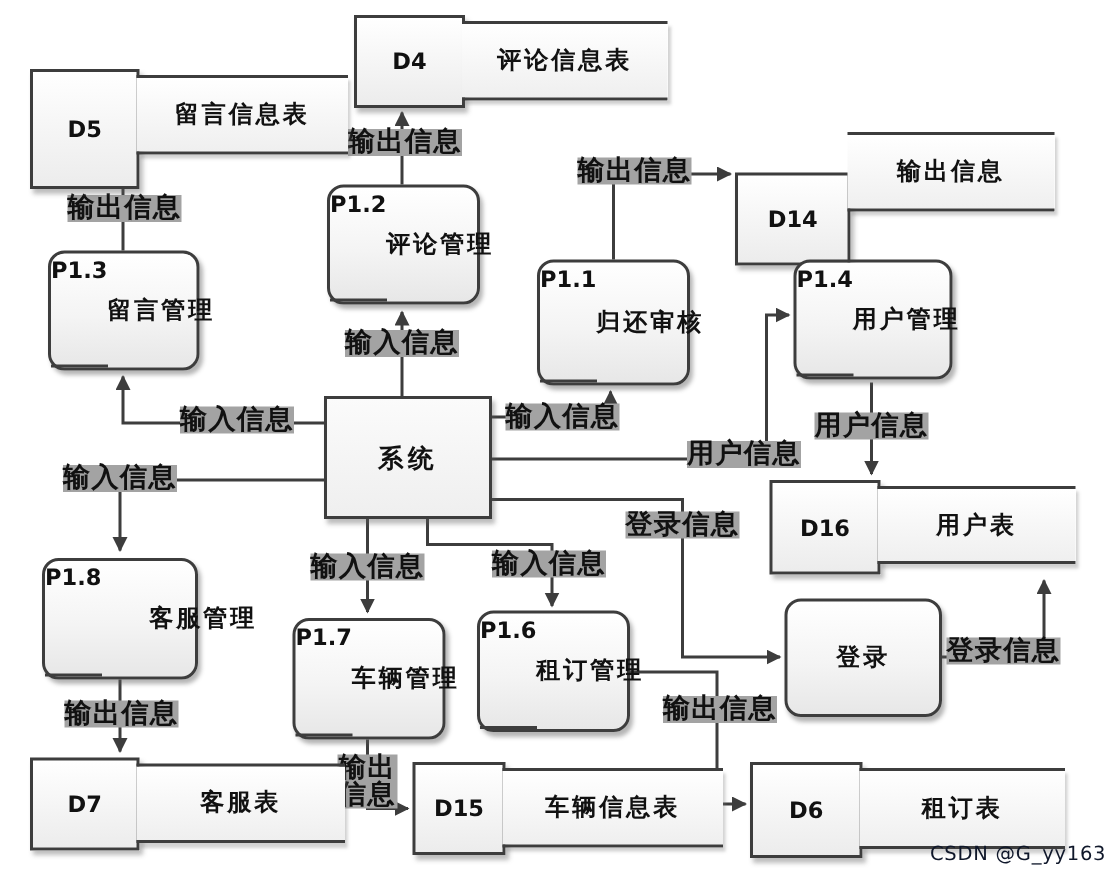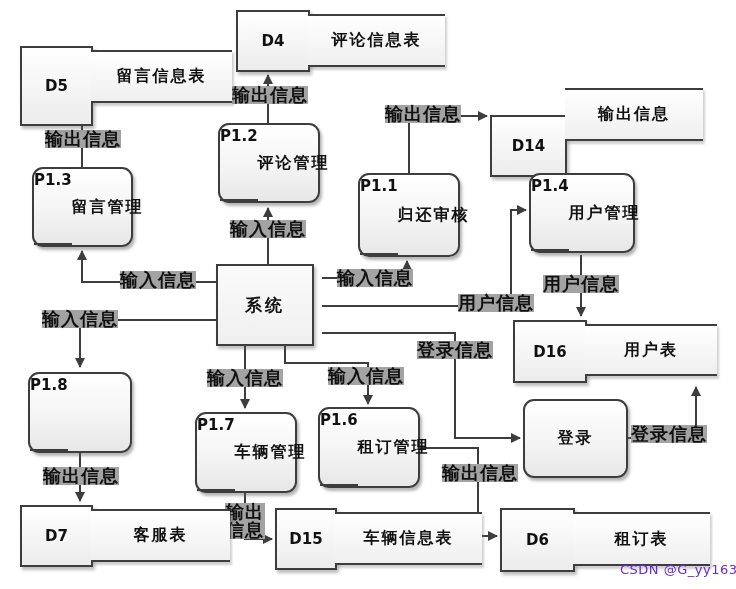--- a/index.html
+++ b/index.html
@@ -46,21 +46,21 @@
     display:flex;align-items:center;justify-content:center;
     font-weight:bold;font-size:17px;letter-spacing:3px;box-sizing:border-box;
   }
   
   .flow-label{
     position:absolute;font-weight:bold;font-size:18px;line-height:18px;
     background:#a3a3a3;white-space:nowrap;letter-spacing:1px;
   }
   .flow-label.wrap{white-space:normal;width:40px;text-align:center;}
   .watermark{
-    position:absolute;font-size:13px;color:#6d28d9;letter-spacing:0.5px;white-space:nowrap;
+    position:absolute;font-size:13px;color:#0f172a;letter-spacing:0.5px;white-space:nowrap;
   }
 </style>
 </head>
 <body>
 
 <div class="stage">
 
   <svg class="wires" width="736" height="589" viewBox="0 0 736 589">
     <defs>
       <marker id="arrow" markerUnits="userSpaceOnUse" markerWidth="11" markerHeight="11" refX="9" refY="5" orient="auto">
@@ -144,30 +144,31 @@
   <div class="proc" style="left:358px;top:173px;width:102px;height:84px;">
     <div class="proc-id">P1.1</div>
     <div class="proc-name">归还审核</div>
   </div>
   <div class="proc" style="left:529px;top:173px;width:106px;height:80px;">
     <div class="proc-id">P1.4</div>
     <div class="proc-name">用户管理</div>
   </div>
   <div class="proc" style="left:28px;top:372px;width:104px;height:81px;gap:32px;">
     <div class="proc-id">P1.8</div>
+    <div class="proc-name">客服管理</div>
   </div>
   <div class="proc" style="left:195px;top:412px;width:102px;height:81px;">
     <div class="proc-id">P1.7</div>
     <div class="proc-name">车辆管理</div>
   </div>
   <div class="proc" style="left:318px;top:407px;width:102px;height:81px;">
     <div class="proc-id">P1.6</div>
     <div class="proc-name">租订管理</div>
   </div>
   <div class="proc" style="left:523px;top:399px;width:105px;height:79px;">
     <div class="proc-name">登录</div>
   </div>
 
-  <div class="sys" style="left:216px;top:264px;width:98px;height:82px;">系统</div>
+  <div class="sys" style="left:216px;top:264px;width:112px;height:82px;">系统</div>
 
   <div class="watermark" style="left:620px;top:562px;">CSDN @G_yy163</div>
 
 </div>
 
 </body></html>

